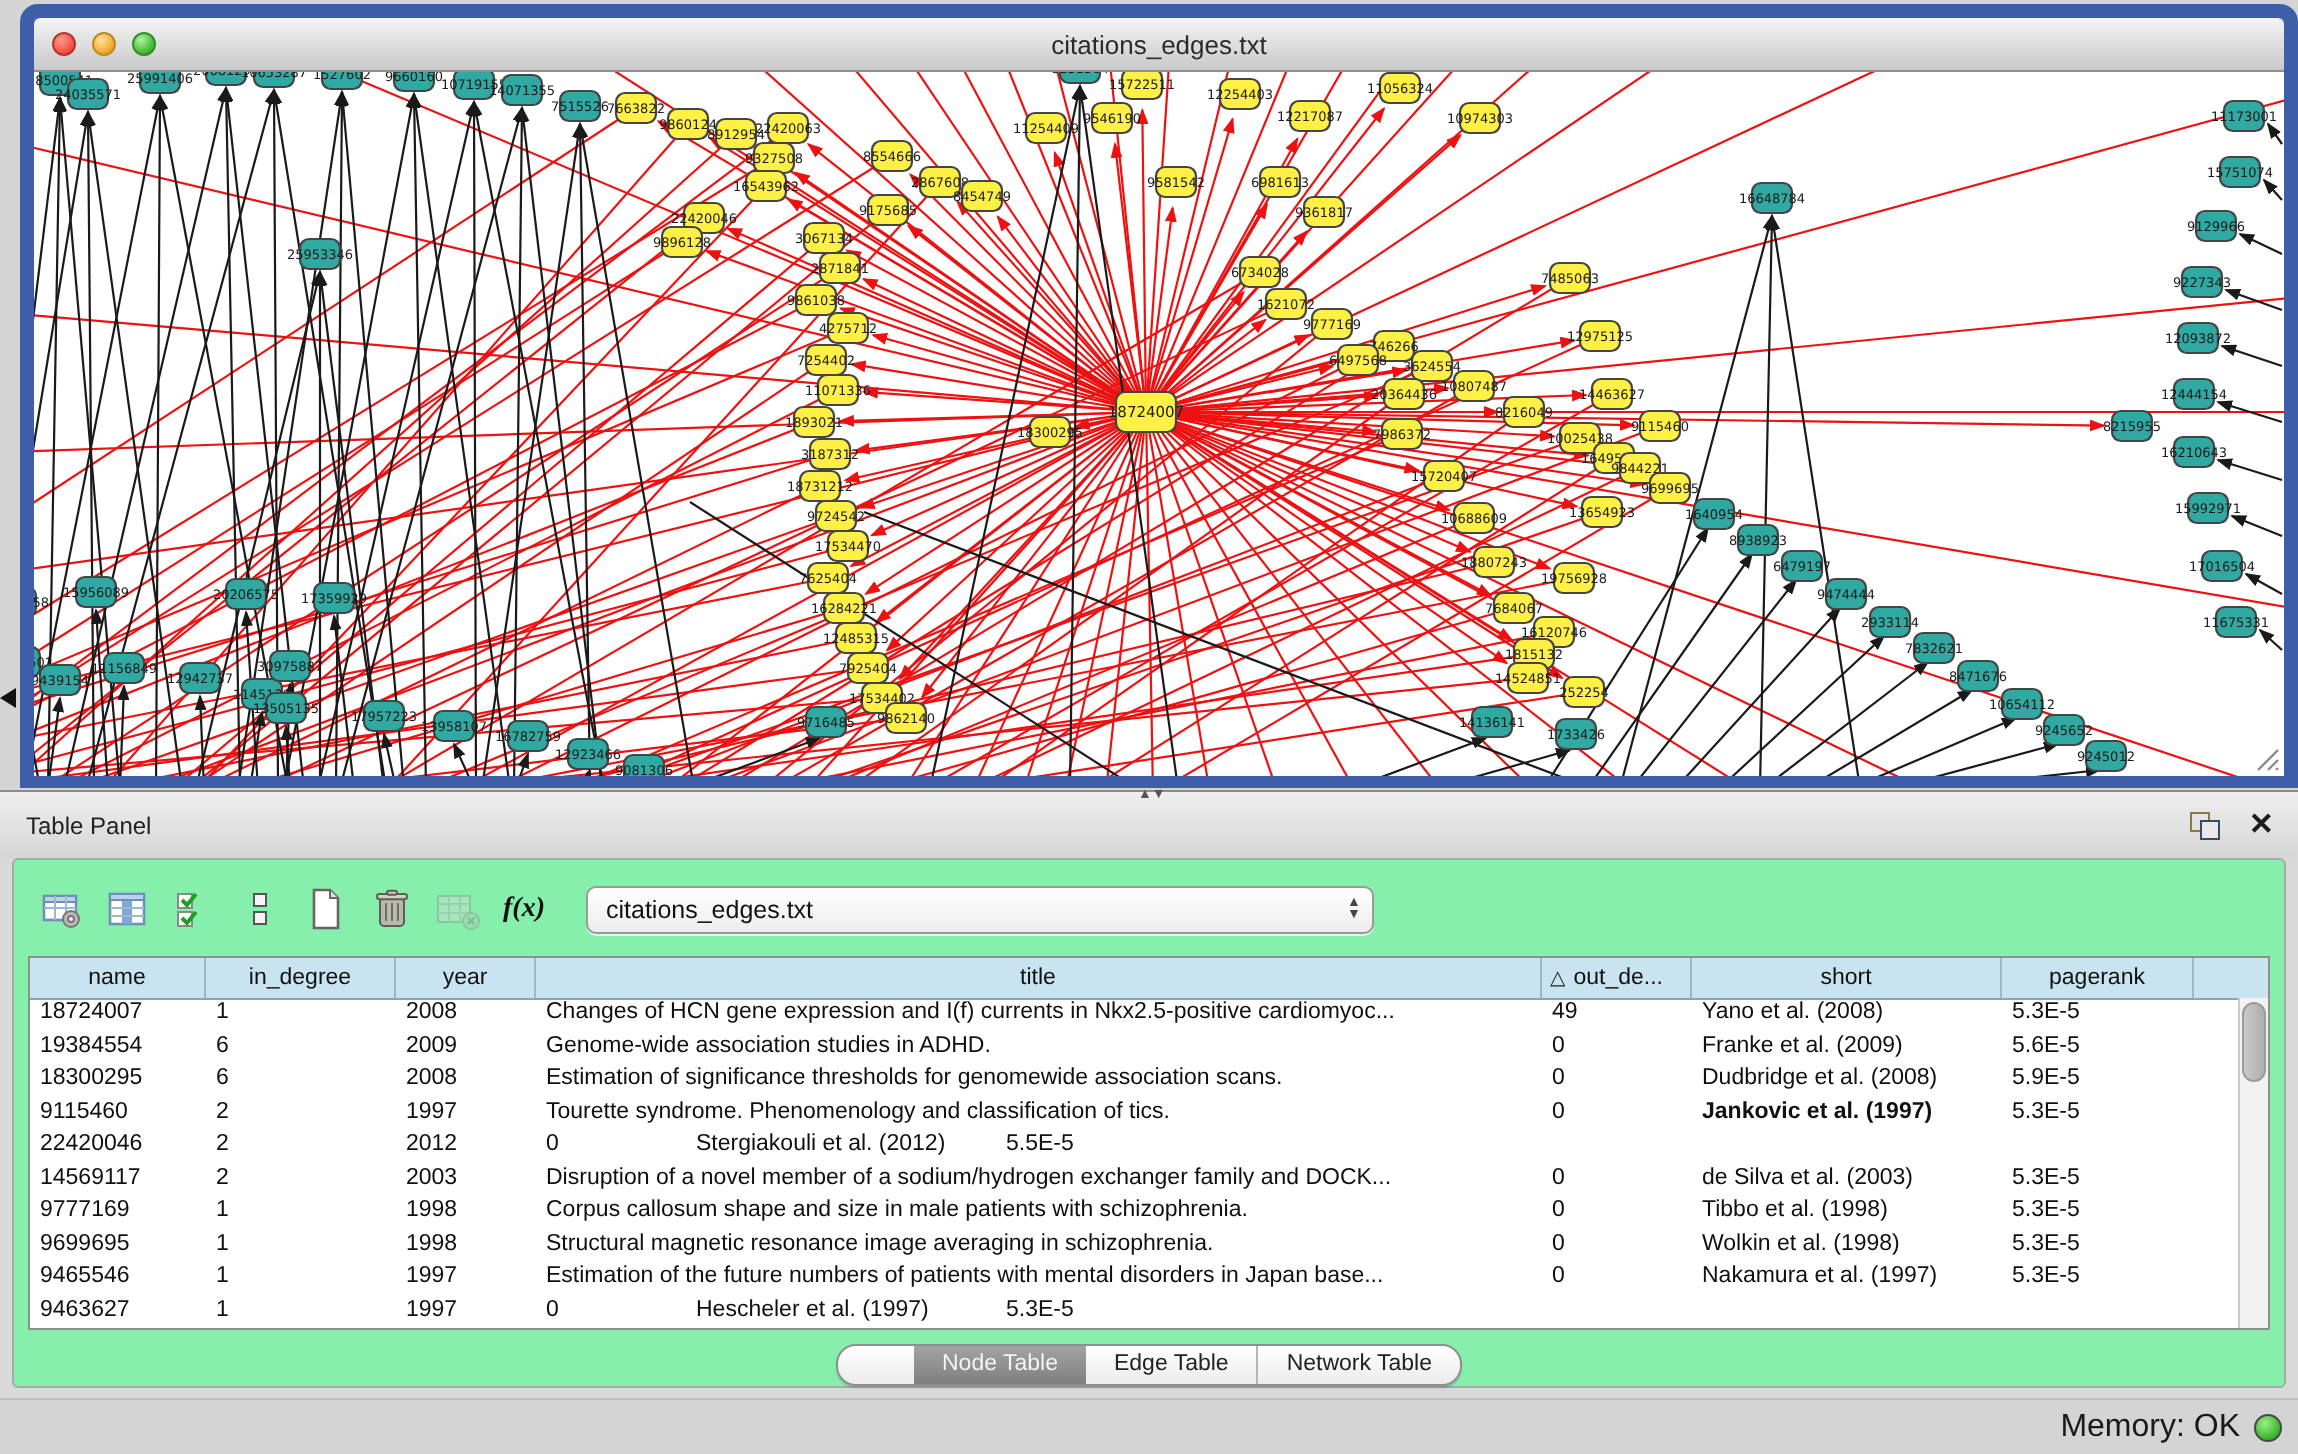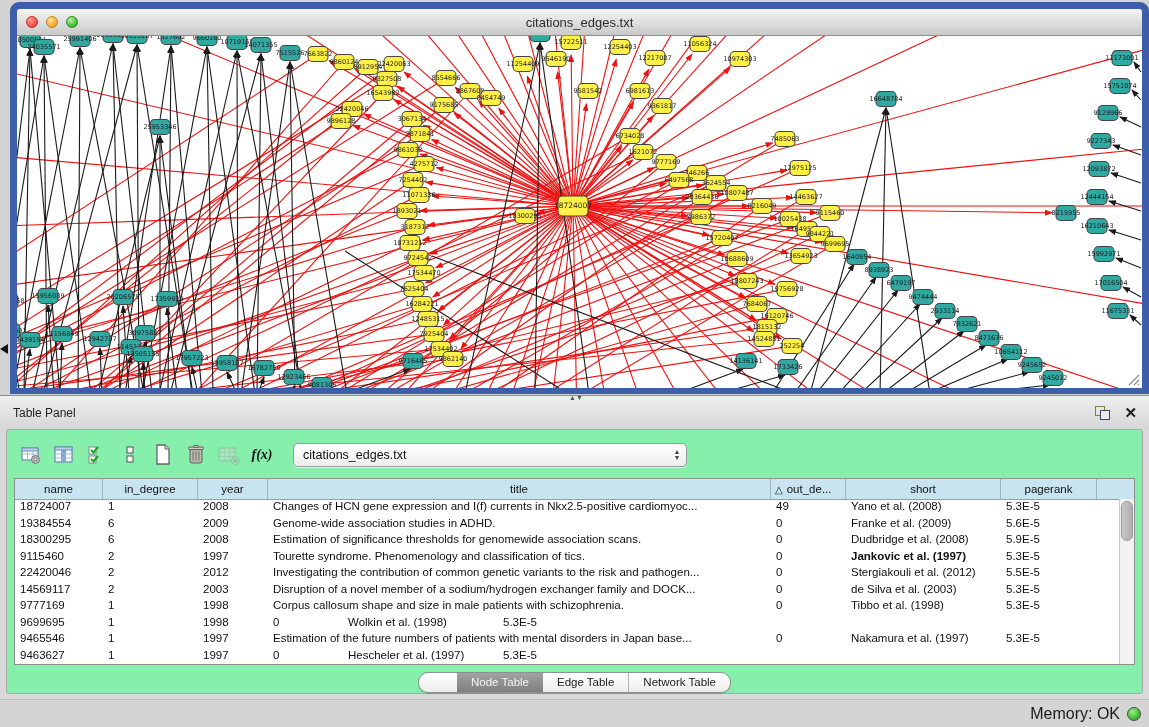--- a/index.html
+++ b/index.html
@@ -753,21 +753,20 @@
             <div class="td" style="width: 70px;">1997</div>
             <div class="td" style="width: 503px;">Tourette syndrome. Phenomenology and classification of tics.</div>
             <div class="td" style="width: 75px;">0</div>
             <div class="td" style="width: 155px; font-weight: bold;">Jankovic et al. (1997)</div>
             <div class="td" style="width: 96px;">5.3E-5</div>
           </div>
           <div class="tr">
             <div class="td" style="width: 88px;">22420046</div>
             <div class="td" style="width: 95px;">2</div>
             <div class="td" style="width: 70px;">2012</div>
-            <div class="td" style="width: 503px;">Investigating the contribution of common genetic variants to the risk and pathogen...</div>
             <div class="td" style="width: 75px;">0</div>
             <div class="td" style="width: 155px;">Stergiakouli et al. (2012)</div>
             <div class="td" style="width: 96px;">5.5E-5</div>
           </div>
           <div class="tr">
             <div class="td" style="width: 88px;">14569117</div>
             <div class="td" style="width: 95px;">2</div>
             <div class="td" style="width: 70px;">2003</div>
             <div class="td" style="width: 503px;">Disruption of a novel member of a sodium/hydrogen exchanger family and DOCK...</div>
             <div class="td" style="width: 75px;">0</div>
@@ -780,20 +779,21 @@
             <div class="td" style="width: 70px;">1998</div>
             <div class="td" style="width: 503px;">Corpus callosum shape and size in male patients with schizophrenia.</div>
             <div class="td" style="width: 75px;">0</div>
             <div class="td" style="width: 155px;">Tibbo et al. (1998)</div>
             <div class="td" style="width: 96px;">5.3E-5</div>
           </div>
           <div class="tr">
             <div class="td" style="width: 88px;">9699695</div>
             <div class="td" style="width: 95px;">1</div>
             <div class="td" style="width: 70px;">1998</div>
+            <div class="td" style="width: 503px;">Structural magnetic resonance image averaging in schizophrenia.</div>
             <div class="td" style="width: 75px;">0</div>
             <div class="td" style="width: 155px;">Wolkin et al. (1998)</div>
             <div class="td" style="width: 96px;">5.3E-5</div>
           </div>
           <div class="tr">
             <div class="td" style="width: 88px;">9465546</div>
             <div class="td" style="width: 95px;">1</div>
             <div class="td" style="width: 70px;">1997</div>
             <div class="td" style="width: 503px;">Estimation of the future numbers of patients with mental disorders in Japan base...</div>
             <div class="td" style="width: 75px;">0</div>

